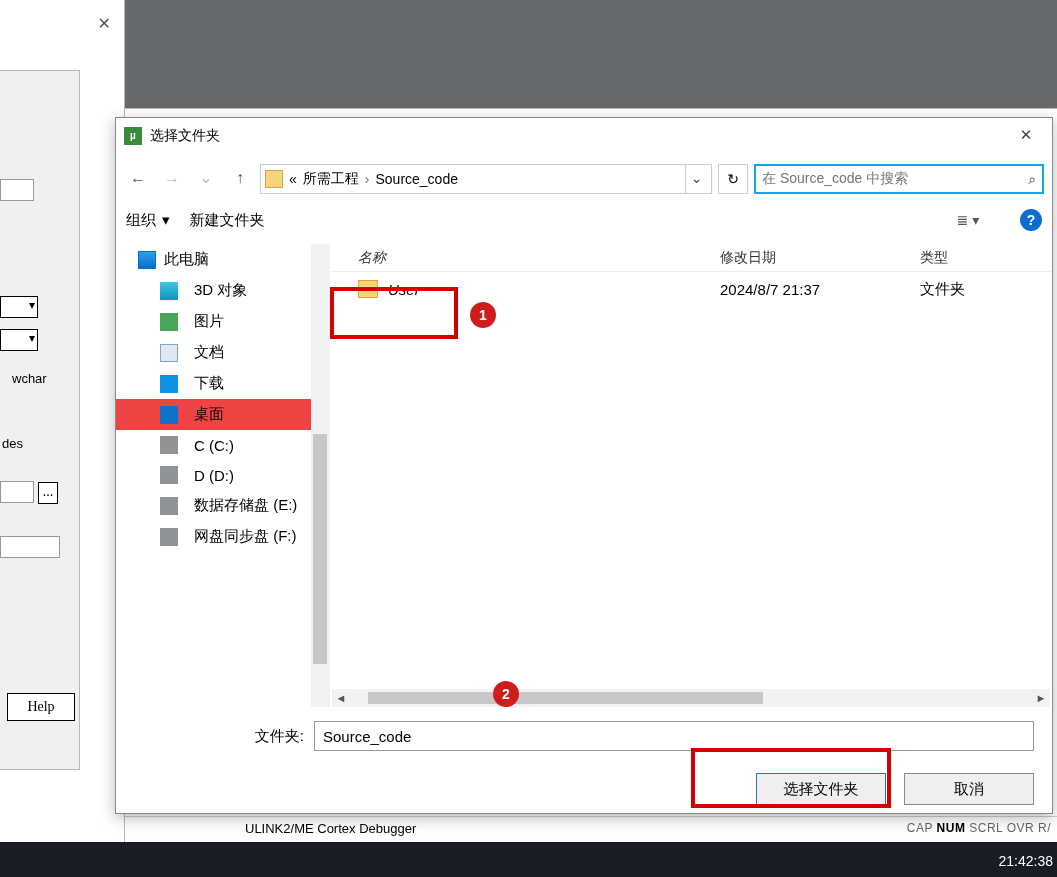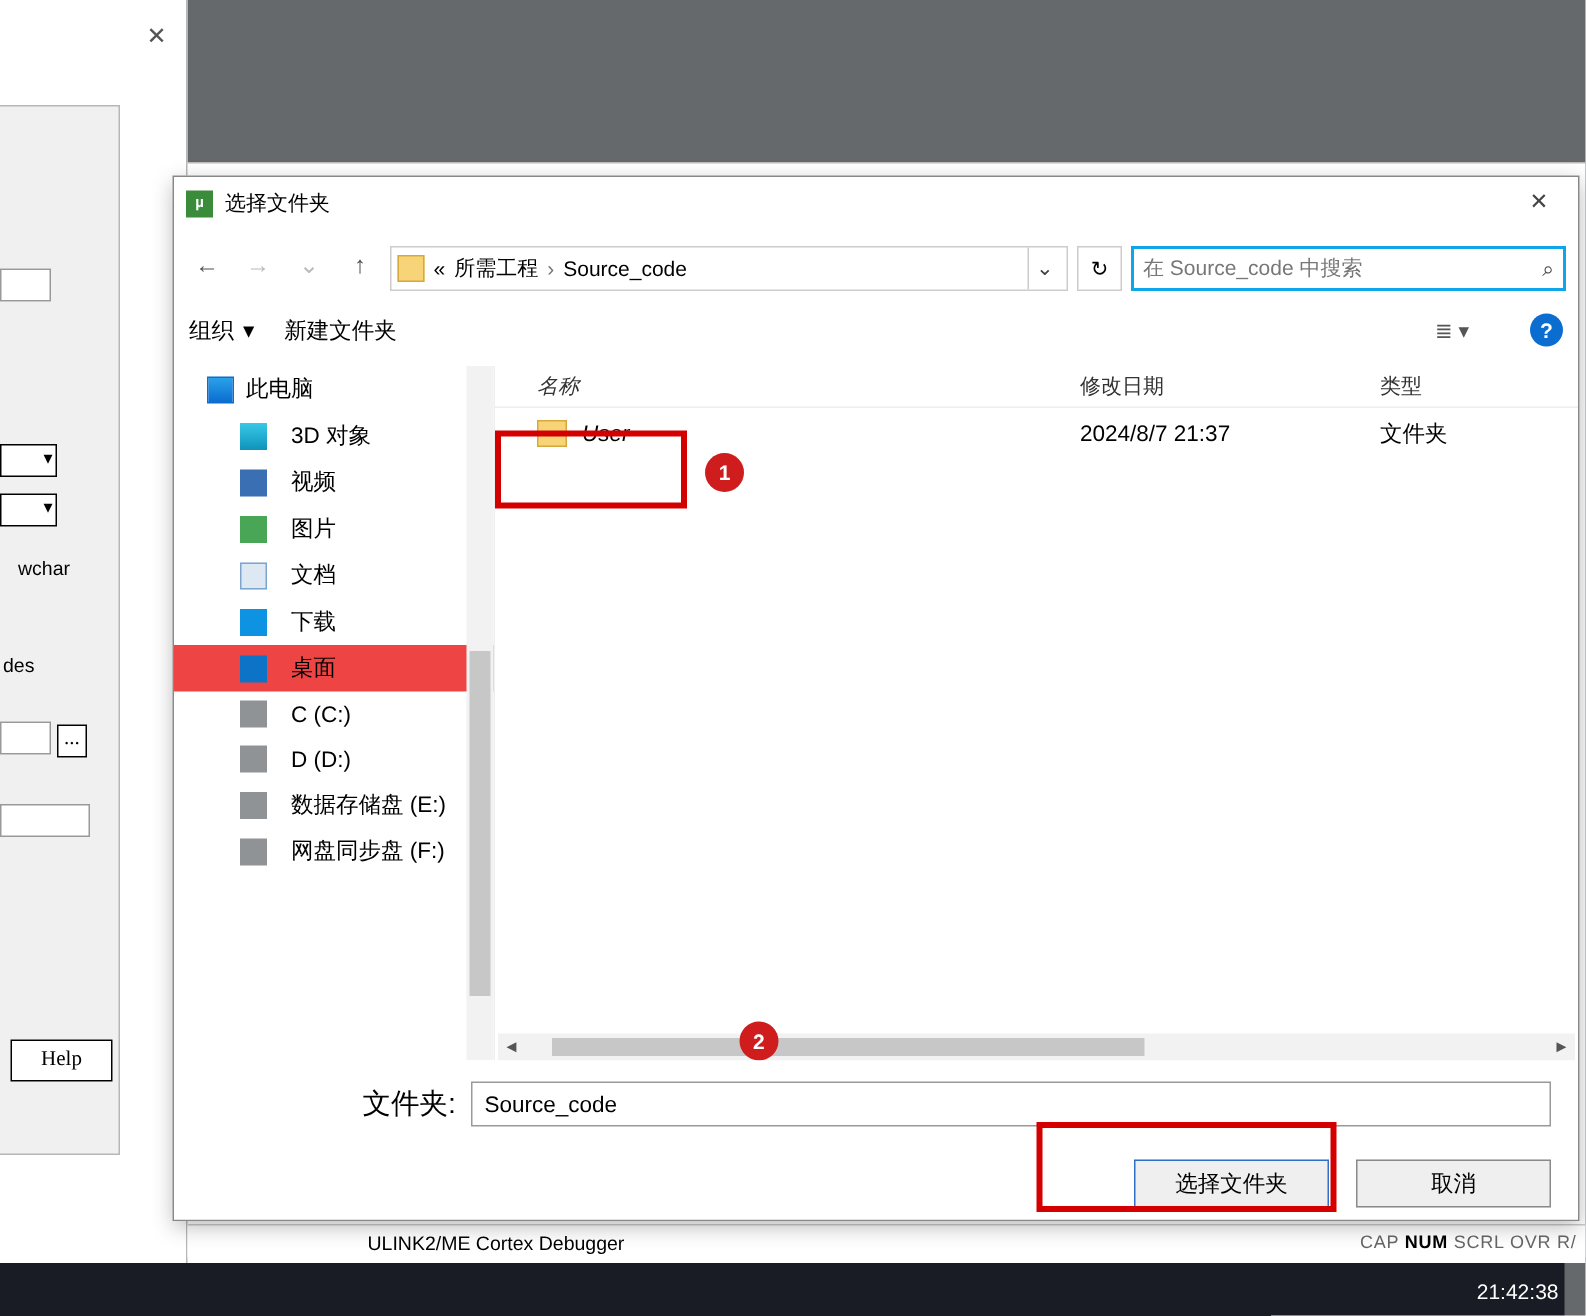--- a/index.html
+++ b/index.html
@@ -18,21 +18,21 @@
   .bi-ell      { width: 20px; height: 22px; border: 1px solid #000; background: #fff; text-align: center; line-height: 18px; display: inline-block; font-family: serif; }
 
   
   .parent-strip { position: absolute; left: 125px; top: 108px; right: 0; height: 730px; background: #fff; border-top: 1px solid #bbb; }
   .status-strip { position: absolute; left: 125px; top: 816px; right: 0; height: 26px; background: #fff; border-top: 1px solid #ccc; font-size: 12px; padding: 4px 8px; }
   .status-left  { position: absolute; left: 120px; top: 4px; font-size: 13px; }
   .status-caps  { position: absolute; right: 6px; top: 4px; font-size: 12px; color: #666; letter-spacing: .5px; }
   .status-caps .on { color: #000; font-weight: 600; }
 
   
-  .taskbar { position: absolute; left: 0; right: 14px; bottom: 0; height: 35px; background: #1a1c25; }
+  .taskbar { position: absolute; left: 0; right: 0; bottom: 0; height: 35px; background: #1a1c25; }
   .clock   { position: absolute; right: 4px; bottom: 8px; color: #fff; font-size: 14px; }
 
   
   .dlg { position: absolute; left: 115px; top: 117px; width: 938px; height: 697px; background: #fff; border: 1px solid #888; box-shadow: 0 4px 14px rgba(0,0,0,.28); }
   .dlg-titlebar { height: 36px; display: flex; align-items: center; padding: 0 4px 0 8px; }
   .dlg-appicon  { width: 18px; height: 18px; background: #3a8b3a; color: #fff; font-size: 10px; line-height: 18px; text-align: center; font-weight: bold; margin-right: 8px; }
   .dlg-title    { font-size: 14px; }
   .dlg-x        { margin-left: auto; width: 44px; height: 28px; text-align: center; line-height: 26px; font-size: 15px; color: #444; }
 
   
@@ -88,21 +88,21 @@
 
   
   .hl { position: absolute; border: 4px solid #d40000; pointer-events: none; }
   .hl1 { left: 0px; top: 15px; width: 128px; height: 52px; }
   .hl2 { position: absolute; left: 575px; top: 630px; width: 200px; height: 60px; border: 4px solid #d40000; pointer-events: none; }
   .badge { position: absolute; width: 26px; height: 26px; border-radius: 50%; background: #cf1d1d; color: #fff; font-size: 14px; text-align: center; line-height: 26px; font-weight: 600; pointer-events: none; }
 
   
   .dlg-bottom { position: absolute; left: 0; right: 0; bottom: 0; height: 106px; padding: 14px 18px 0 18px; background: #fff; }
   .fname-row { display: flex; align-items: center; gap: 10px; }
-  .fname-lbl { width: 170px; text-align: right; font-size: 19px; }
+  .fname-lbl { width: 170px; text-align: right; font-size: 15px; }
   .fname-in  { flex: 1; height: 30px; border: 1px solid #999; padding: 0 8px; font-size: 15px; }
   .btn-row   { display: flex; justify-content: flex-end; gap: 18px; margin-top: 22px; }
   .btn       { width: 130px; height: 32px; border: 1px solid #8a8a8a; background: #efefef; font-size: 15px; }
   .btn.primary { border-color: #2e6fc7; }
 
 </style>
 </head>
 <body>
 
 <div class="back-dialog">
@@ -184,24 +184,20 @@
       <div class="tree-item root">
         <span class="ic-16 ic-monitor"></span>
         <span>此电脑</span>
       </div>
       <div id="tree-children">
           <div class="tree-item child">
             <span class="ic-16 ic-cube"></span>
             <span>3D 对象</span>
           </div>
           <div class="tree-item child">
-            <span class="ic-16 ic-video"></span>
-            <span>视频</span>
-          </div>
-          <div class="tree-item child">
             <span class="ic-16 ic-pic"></span>
             <span>图片</span>
           </div>
           <div class="tree-item child">
             <span class="ic-16 ic-doc"></span>
             <span>文档</span>
           </div>
           <div class="tree-item child">
             <span class="ic-16 ic-dl"></span>
             <span>下载</span>

